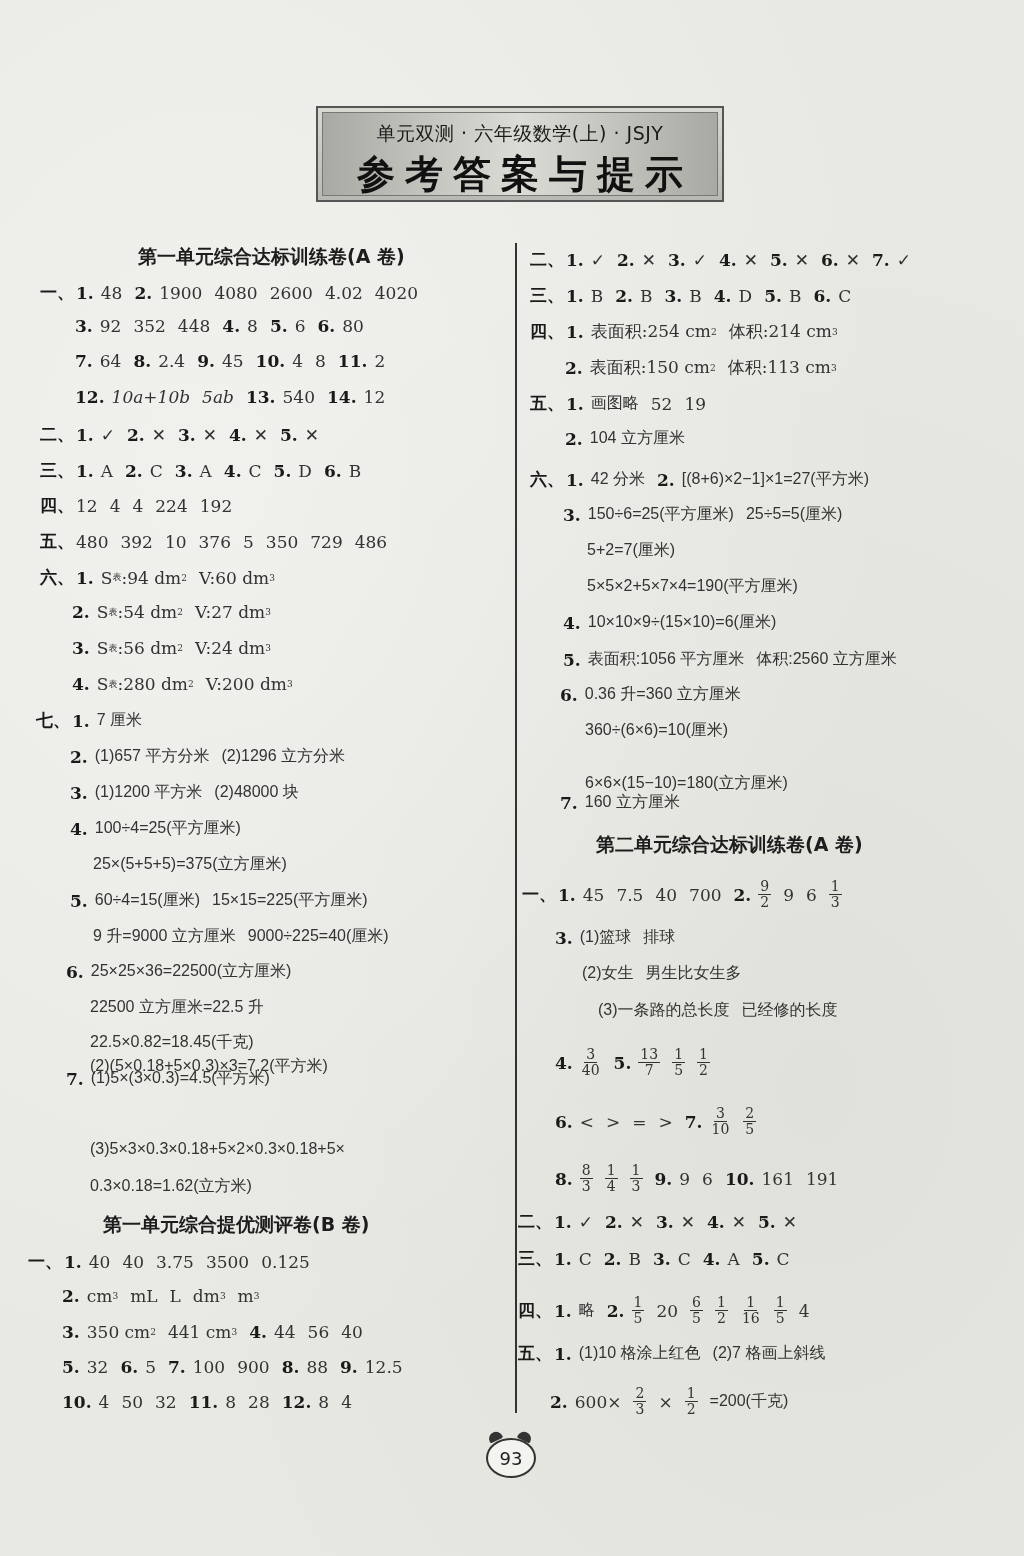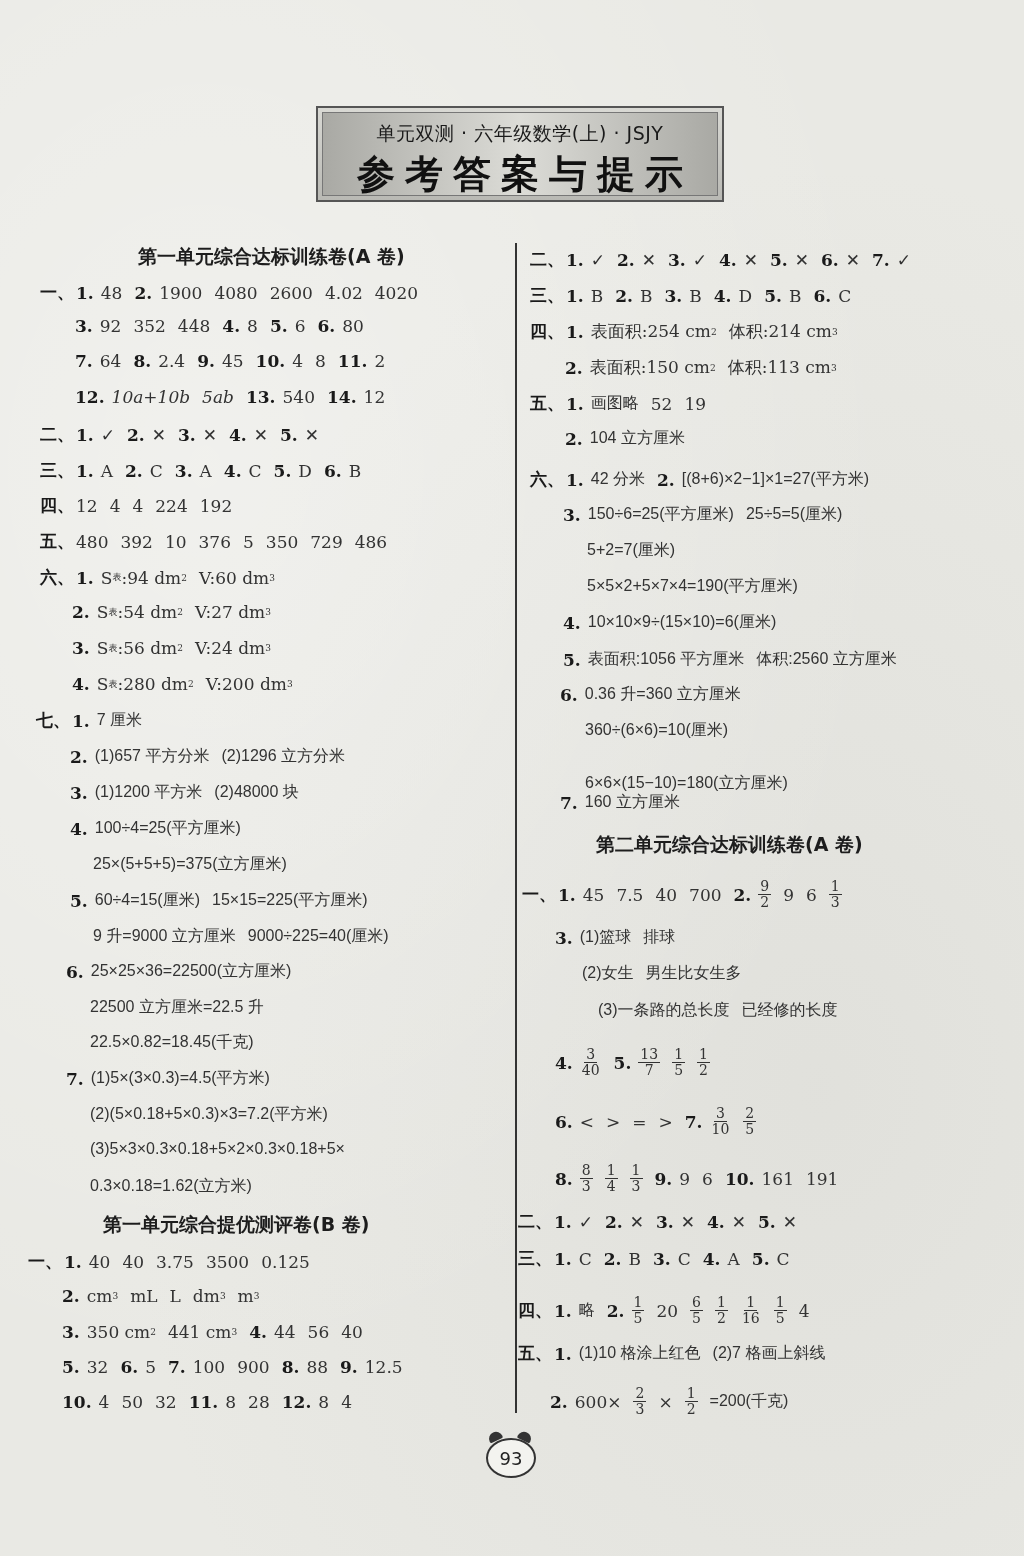--- a/index.html
+++ b/index.html
@@ -240,21 +240,21 @@
     <div class="line" style="left: 90px; top: 997px;">
       <span class="tok cn">22500 立方厘米=22.5 升</span>
     </div>
     <div class="line" style="left: 90px; top: 1032px;">
       <span class="tok cn">22.5×0.82=18.45(千克)</span>
     </div>
     <div class="line" style="left: 66px; top: 1068px;">
       <span class="tok lbl">7.</span>
       <span class="tok cn">(1)5×(3×0.3)=4.5(平方米)</span>
     </div>
-    <div class="line" style="left: 90px; top: 1104px; align-items: flex-end;">
+    <div class="line" style="left: 90px; top: 1056px; align-items: flex-end;">
       <span class="tok cn">(2)(5×0.18+5×0.3)×3=7.2(平方米)</span>
     </div>
     <div class="line" style="left: 90px; top: 1140px;">
       <span class="tok cn">(3)5×3×0.3×0.18+5×2×0.3×0.18+5×</span>
     </div>
     <div class="line" style="left: 90px; top: 1176px;">
       <span class="tok cn">0.3×0.18=1.62(立方米)</span>
     </div>
     <div class="line" style="left: 28px; top: 1250px;">
       <span class="tok sec">一、</span>

